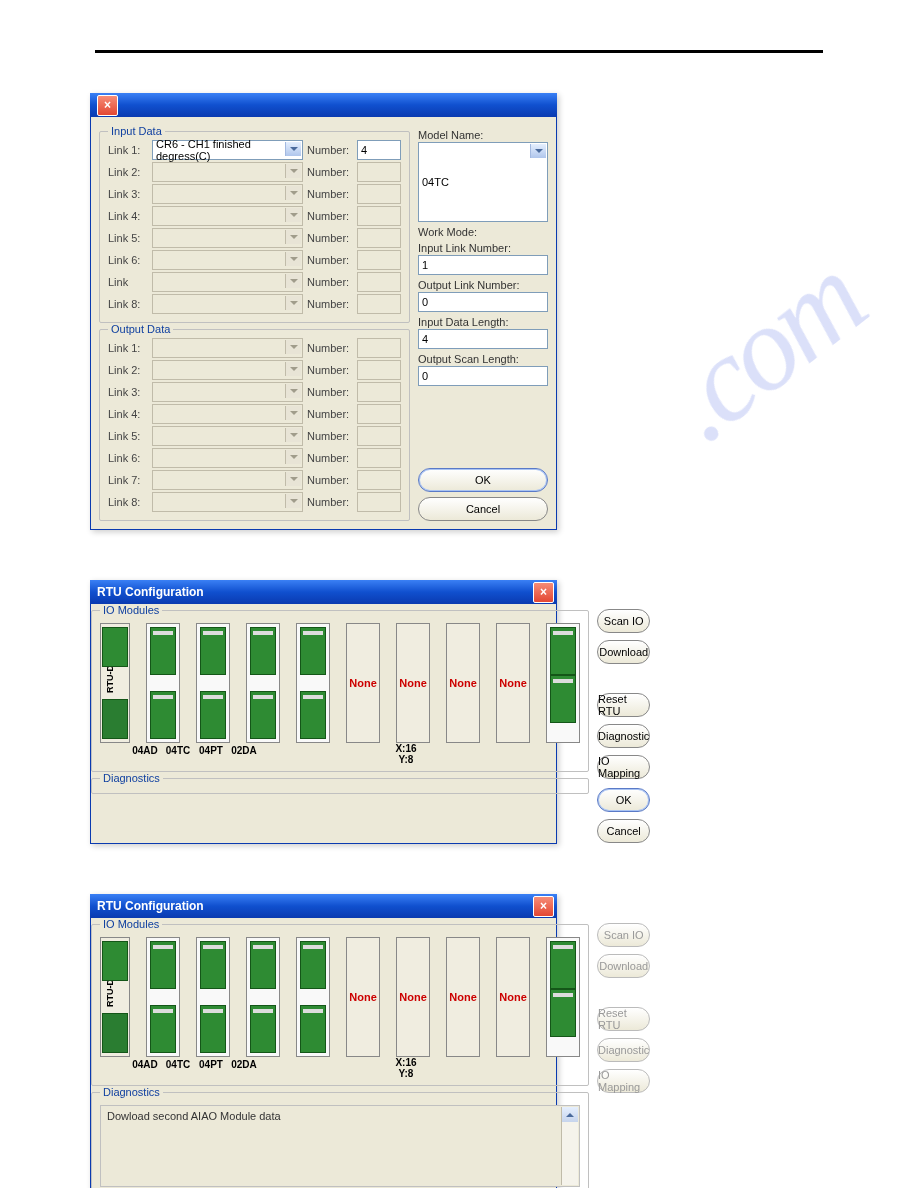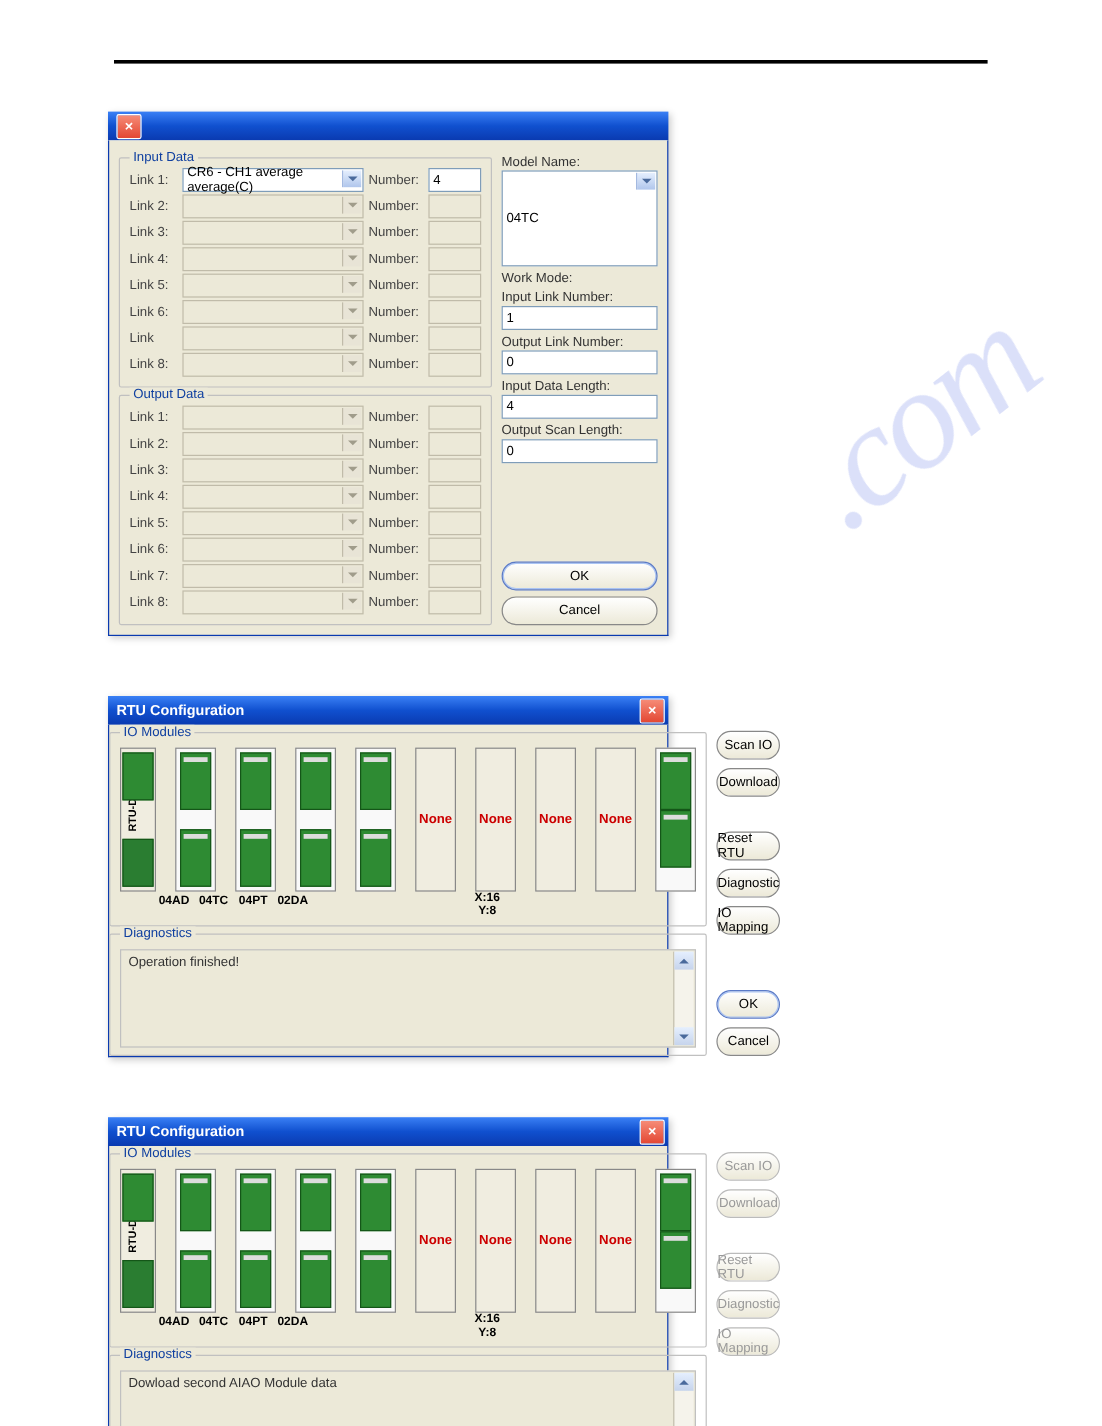--- a/index.html
+++ b/index.html
@@ -66,21 +66,21 @@
     <div class="close-x">×</div>
   </div>
   <div class="body">
     <div class="lcol">
       <div class="gbox">
         <div class="glegend">Input Data</div>
         <div id="d1in">
             <div class="row">
      <span class="lbl">Link 1:</span>
      <div class="combo ">
-                <span>CR6 - CH1 average average(C)</span>
+                <span>CR6 - CH1 finished degress(C)</span>
                 <div class="arrow"></div>
               </div>
      <span class="nlbl">Number:</span>
      <div class="nfld ">4</div>
    </div>
             <div class="row">
      <span class="lbl">Link 2:</span>
      <div class="combo dis">
                 <span></span>
                 <div class="arrow"></div>
@@ -330,27 +330,20 @@
               <div class="modlbl" style="width:32px">04AD</div>
               <div class="modlbl" style="width:32px">04TC</div>
               <div class="modlbl" style="width:32px">04PT</div>
               <div class="modlbl" style="width:32px">02DA</div>
               <div style="width:128px"></div>
               <div class="xytxt" style="width:32px">X:16<br>Y:8</div>
             </div>
         </div>
         <div class="gbox">
           <div class="glegend">Diagnostics</div>
-          <div class="diagbox">
-            <span class="txt">Operation finished!</span>
-            <div class="scroll">
-                <div class="up"></div>
-                <div class="dn"></div>
-              </div>
-          </div>
         </div>
       </div>
       <div class="rbtn-col">
         <div class="btn">
             <span>Scan IO</span>
           </div>
         <div class="btn">
             <span>Download</span>
           </div>
         <div style="height:20px"></div>

